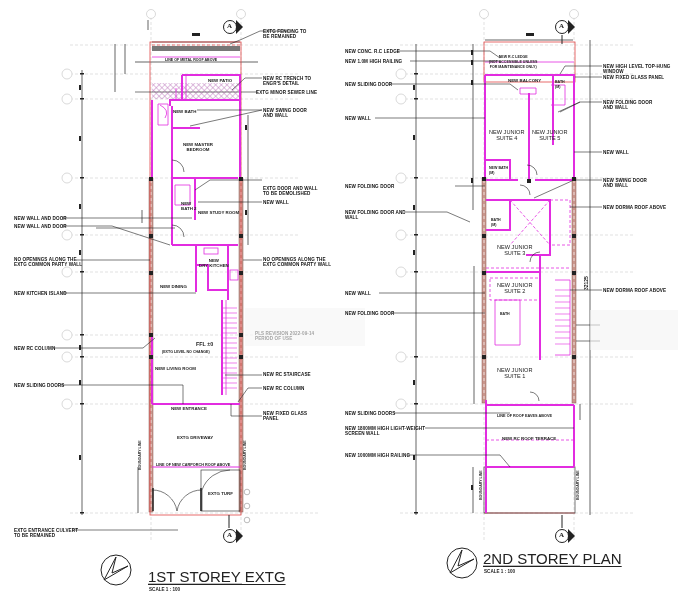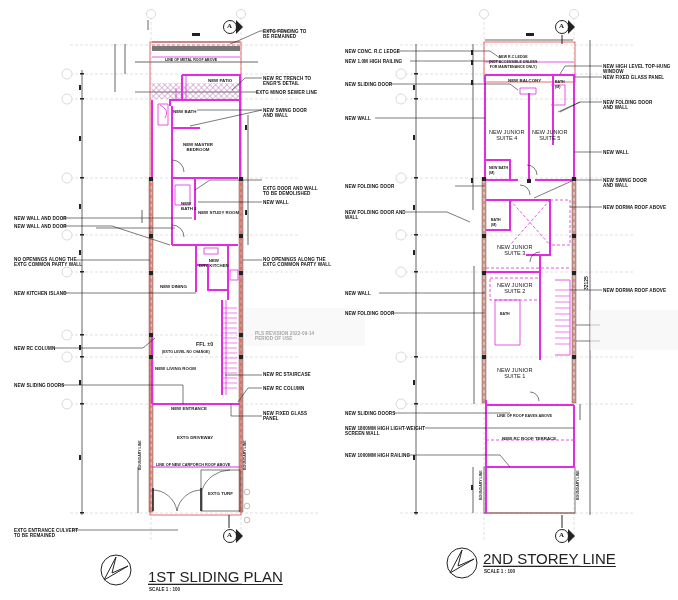--- a/index.html
+++ b/index.html
@@ -438,21 +438,21 @@
   <div class="rl" style="left:177px;top:435px;">EXTG DRIVEWAY</div>
   <div class="rl" style="left:156px;top:463px;font-size:3.8px;">LINE OF NEW CARPORCH ROOF ABOVE</div>
   <div class="rl" style="left:208px;top:491px;">EXTG TURF</div>
   <div class="rl" style="left:165px;top:58px;font-size:3.6px;">LINE OF METAL ROOF ABOVE</div>
   <div class="rl" style="left:138px;top:470px;font-size:3.6px;transform:rotate(-90deg);transform-origin:left top;">BOUNDARY LINE</div>
   <div class="rl" style="left:243px;top:470px;font-size:3.6px;transform:rotate(-90deg);transform-origin:left top;">BOUNDARY LINE</div>
 
   <div class="rl" style="left:227px;top:24px;font-size:7px;font-family:'Liberation Serif',serif;">A</div>
   <div class="rl" style="left:227px;top:533px;font-size:7px;font-family:'Liberation Serif',serif;">A</div>
 
-  <div class="ttl" style="left:148px;top:568px;">1ST SLIDING PLAN</div>
+  <div class="ttl" style="left:148px;top:568px;">1ST STOREY EXTG</div>
   <div class="scale" style="left:149px;top:587px;">SCALE 1 : 100</div>
 </div>
 
 <div>
   <div class="lbl" style="left:345px;top:49px;">NEW CONC. R.C LEDGE</div>
   <div class="lbl" style="left:345px;top:59px;">NEW 1.0M HIGH RAILING</div>
   <div class="lbl" style="left:345px;top:82px;">NEW SLIDING DOOR</div>
   <div class="lbl" style="left:345px;top:116px;">NEW WALL</div>
   <div class="lbl" style="left:345px;top:184px;">NEW FOLDING DOOR</div>
   <div class="lbl" style="left:345px;top:210px;">NEW FOLDING DOOR AND
@@ -498,15 +498,15 @@
 SUITE 1</div>
   <div class="rl" style="left:497px;top:414px;font-size:3.8px;">LINE OF ROOF EAVES ABOVE</div>
   <div class="rl" style="left:502px;top:436px;">NEW RC ROOF TERRACE</div>
   <div class="rl" style="left:479px;top:500px;font-size:3.6px;transform:rotate(-90deg);transform-origin:left top;">BOUNDARY LINE</div>
   <div class="rl" style="left:576px;top:500px;font-size:3.6px;transform:rotate(-90deg);transform-origin:left top;">BOUNDARY LINE</div>
   <div class="rl" style="left:584px;top:290px;font-size:5px;transform:rotate(-90deg);transform-origin:left top;">32125</div>
 
   <div class="rl" style="left:559px;top:24px;font-size:7px;font-family:'Liberation Serif',serif;">A</div>
   <div class="rl" style="left:559px;top:533px;font-size:7px;font-family:'Liberation Serif',serif;">A</div>
 
-  <div class="ttl" style="left:483px;top:550px;">2ND STOREY LINE</div>
+  <div class="ttl" style="left:483px;top:550px;">2ND STOREY PLAN</div>
   <div class="scale" style="left:484px;top:569px;">SCALE 1 : 100</div>
 </div>
 
 </body></html>

